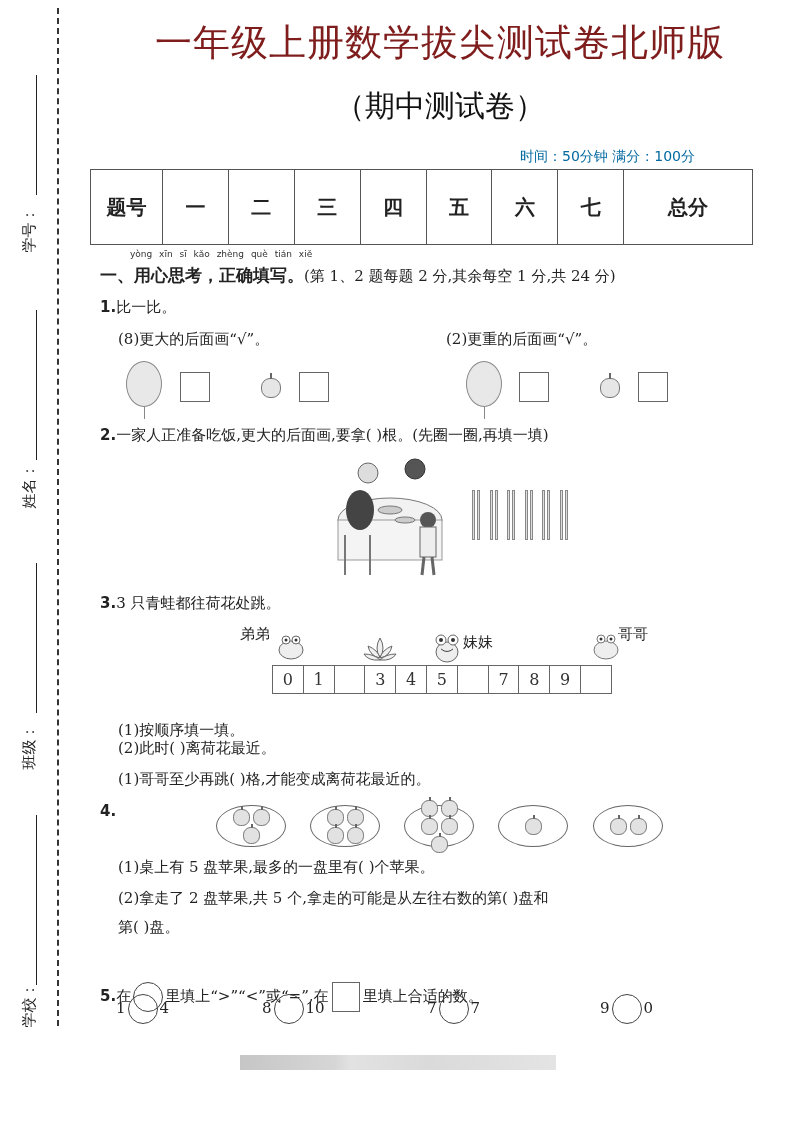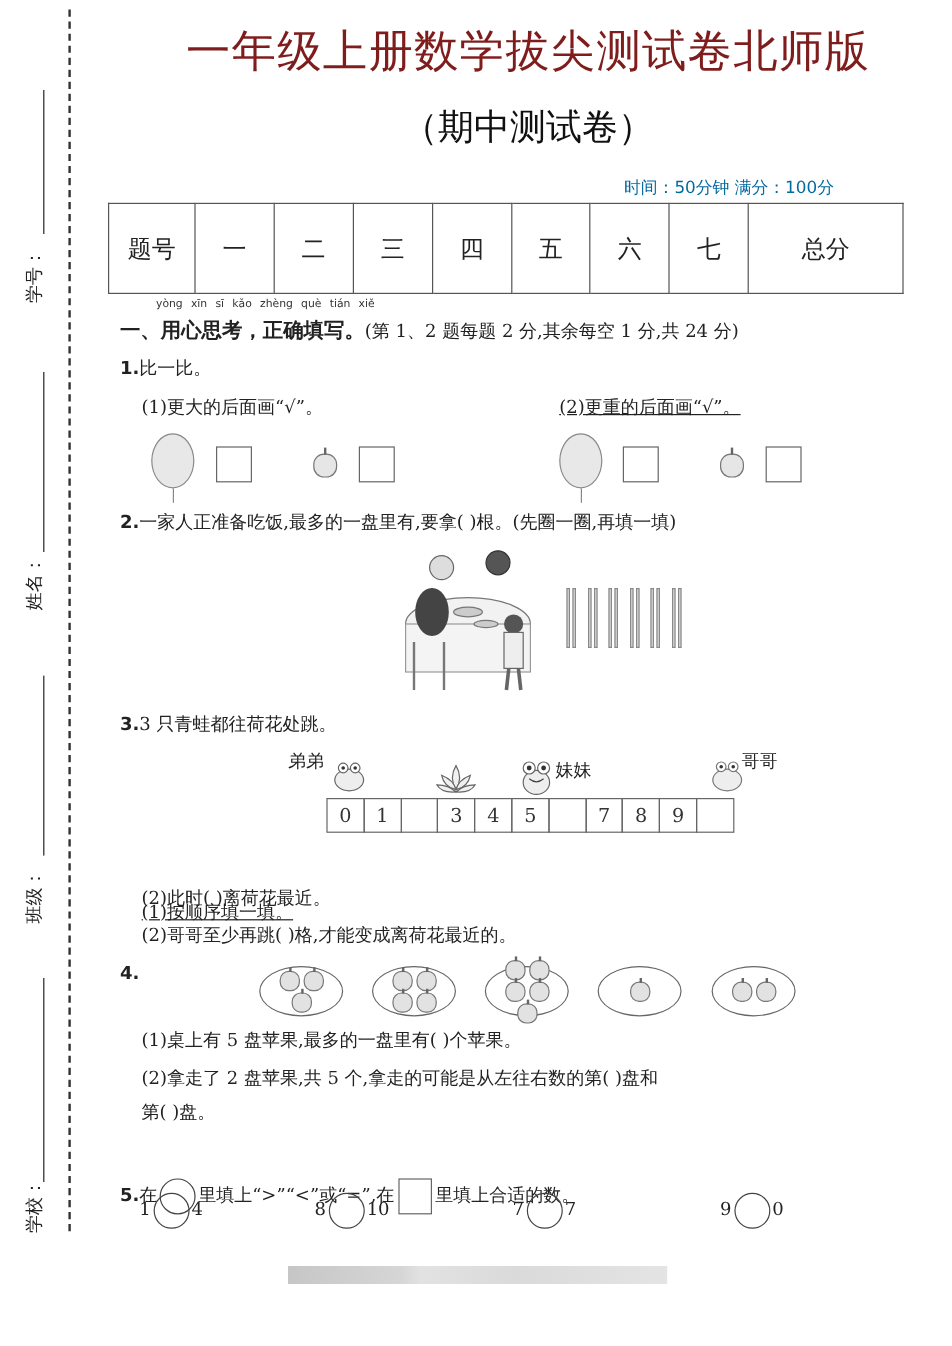--- a/index.html
+++ b/index.html
@@ -10,21 +10,21 @@
   
   .dash-line { position: absolute; left: 57px; top: 8px; height: 1018px; width: 0; border-left: 2px dashed #333; }
   .margin-line { position: absolute; left: 36px; width: 1px; background: #222; }
   .margin-label { position: absolute; left: 14px; width: 30px; font-size: 15px; transform: rotate(-90deg); transform-origin: center center; text-align: center; font-family: "DejaVu Sans", sans-serif; white-space: nowrap; }
 
   .title { left: 90px; top: 18px; width: 700px; text-align: center; font-size: 37px; letter-spacing: 1px; font-family: "DejaVu Sans", sans-serif; color: #7f1d1d; }
   .subtitle { left: 90px; top: 86px; width: 700px; text-align: center; font-size: 30px; font-family: "DejaVu Sans", sans-serif; color: #111; }
   .meta { left: 520px; top: 148px; font-size: 14px; font-family: "DejaVu Sans", sans-serif; color: #0369a1; }
 
   table.score { position: absolute; left: 90px; top: 169px; width: 663px; height: 76px; border-collapse: collapse; }
-  table.score td { border: 1.5px solid #555; text-align: center; font-family: "DejaVu Sans", sans-serif; font-size: 20px; color: #222; height: 38px; }
+  table.score td { border: 1.5px solid #555; text-align: center; font-family: "DejaVu Sans", sans-serif; font-size: 20px; color: #222; height: 38px; font-weight: bold; }
   table.score td.first { width: 72px; }
 
   .pinyin { left: 130px; top: 249px; font-size: 9px; font-family: "DejaVu Sans", sans-serif; color: #333; word-spacing: 4px; }
   .sec-head { left: 100px; top: 264px; font-size: 17px; font-weight: bold; font-family: "DejaVu Sans", sans-serif; white-space: nowrap; }
   .sec-head .note { font-weight: normal; font-family: "DejaVu Serif", serif; font-size: 15px; text-align: center; }
 
   .q { position: absolute; font-size: 15px; white-space: nowrap; }
   .qnum { font-family: "DejaVu Sans", sans-serif; font-weight: bold; }
 
   .box { position: absolute; width: 30px; height: 30px; border: 1.5px solid #666; background: #fff; }
@@ -84,37 +84,37 @@
   </table>
 
 <div class="abs pinyin">yòng xīn  sī  kǎo   zhèng què tián  xiě</div>
 <div class="abs sec-head">
   <span>一、用心思考，正确填写。</span><span class="note">(第 1、2 题每题 2 分,其余每空 1 分,共 24 分)</span>
 </div>
 
 <div class="q" style="left:100px;top:298px;">
   <span class="qnum">1.</span><span>比一比。</span>
 </div>
-<div class="q" style="left:118px;top:330px;">(1)更大的后面画“√”。</div>
-<div class="q" style="left:466px;top:330px;text-decoration:underline;">(2)更重的后面画“√”。</div>
+<div class="q" style="left:118px;top:330px;">(8)更大的后面画“√”。</div>
+<div class="q" style="left:446px;top:330px;">(2)更重的后面画“√”。</div>
 
 <div class="balloon" style="left:126px;top:361px;"></div>
 <div class="balloon-string" style="left:144px;top:407px;"></div>
 <div class="box" style="left:180px;top:372px;"></div>
 <div class="apple" style="left:261px;top:378px;"></div>
 <div class="box" style="left:299px;top:372px;"></div>
 
 <div class="balloon" style="left:466px;top:361px;"></div>
 <div class="balloon-string" style="left:484px;top:407px;"></div>
 <div class="box" style="left:519px;top:372px;"></div>
 <div class="apple" style="left:600px;top:378px;"></div>
 <div class="box" style="left:638px;top:372px;"></div>
 
 <div class="q" style="left:100px;top:426px;">
-  <span class="qnum">2.</span><span>一家人正准备吃饭,最多的一盘里有,要拿(      )根。(先圈一圈,再填一填)</span>
+  <span class="qnum">2.</span><span>一家人正准备吃饭,更大的后面画,要拿(      )根。(先圈一圈,再填一填)</span>
 </div>
 <svg class="scene" viewBox="0 0 120 125">
   <ellipse cx="60" cy="65" rx="52" ry="22" fill="#f2f2f2" stroke="#777"></ellipse>
   <rect x="8" y="65" width="104" height="40" fill="#f4f4f4" stroke="#999"></rect>
   <circle cx="38" cy="18" r="10" fill="#ddd" stroke="#666"></circle>
   <circle cx="85" cy="14" r="10" fill="#555" stroke="#333"></circle>
   <ellipse cx="30" cy="55" rx="14" ry="20" fill="#444"></ellipse>
   <circle cx="98" cy="65" r="8" fill="#555"></circle>
   <rect x="90" y="72" width="16" height="30" fill="#eee" stroke="#666"></rect>
   <line x1="94" y1="102" x2="92" y2="120" stroke="#666" stroke-width="3"></line>
@@ -194,23 +194,23 @@
   <div class="cell">3</div>
   <div class="cell">4</div>
   <div class="cell">5</div>
   <div class="cell"></div>
   <div class="cell">7</div>
   <div class="cell">8</div>
   <div class="cell">9</div>
   <div class="cell"></div>
 </div>
 
-<div class="q" style="left:118px;top:751px;text-decoration:underline;">(1)按顺序填一填。</div>
+<div class="q" style="left:118px;top:721px;">(1)按顺序填一填。</div>
 <div class="q" style="left:118px;top:739px;">(2)此时(      )离荷花最近。</div>
-<div class="q" style="left:118px;top:770px;">(2)哥哥至少再跳(      )格,才能变成离荷花最近的。</div>
+<div class="q" style="left:118px;top:770px;">(1)哥哥至少再跳(      )格,才能变成离荷花最近的。</div>
 
 <div class="q" style="left:100px;top:802px;">
   <span class="qnum">4.</span>
 </div>
 <div class="plate" style="left:216px;top:805px;width:70px;">
   <div class="papple"></div>
   <div class="papple"></div>
   <div class="papple"></div>
 </div>
 <div class="plate" style="left:310px;top:805px;width:70px;">

